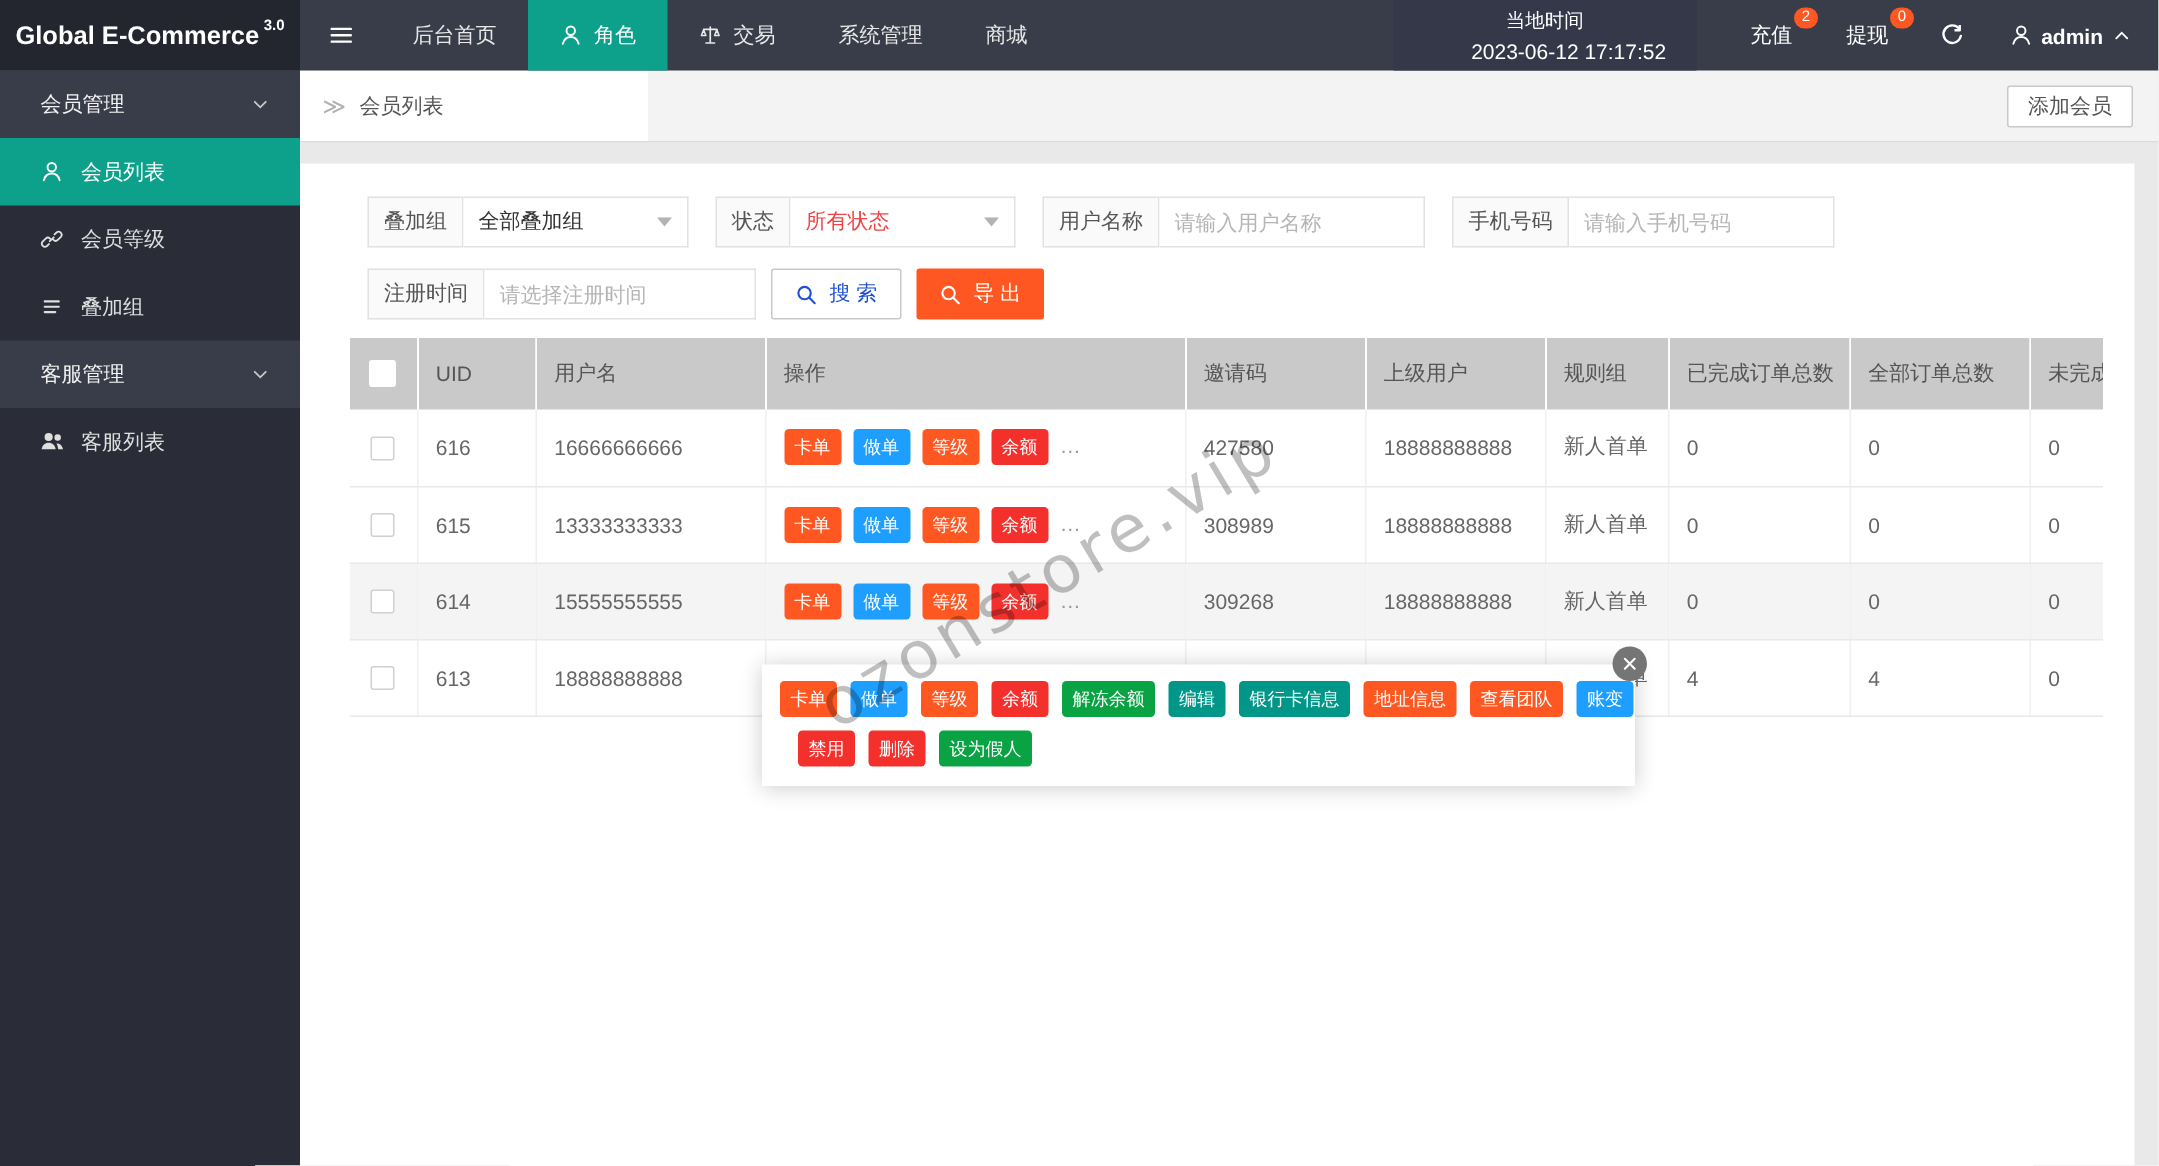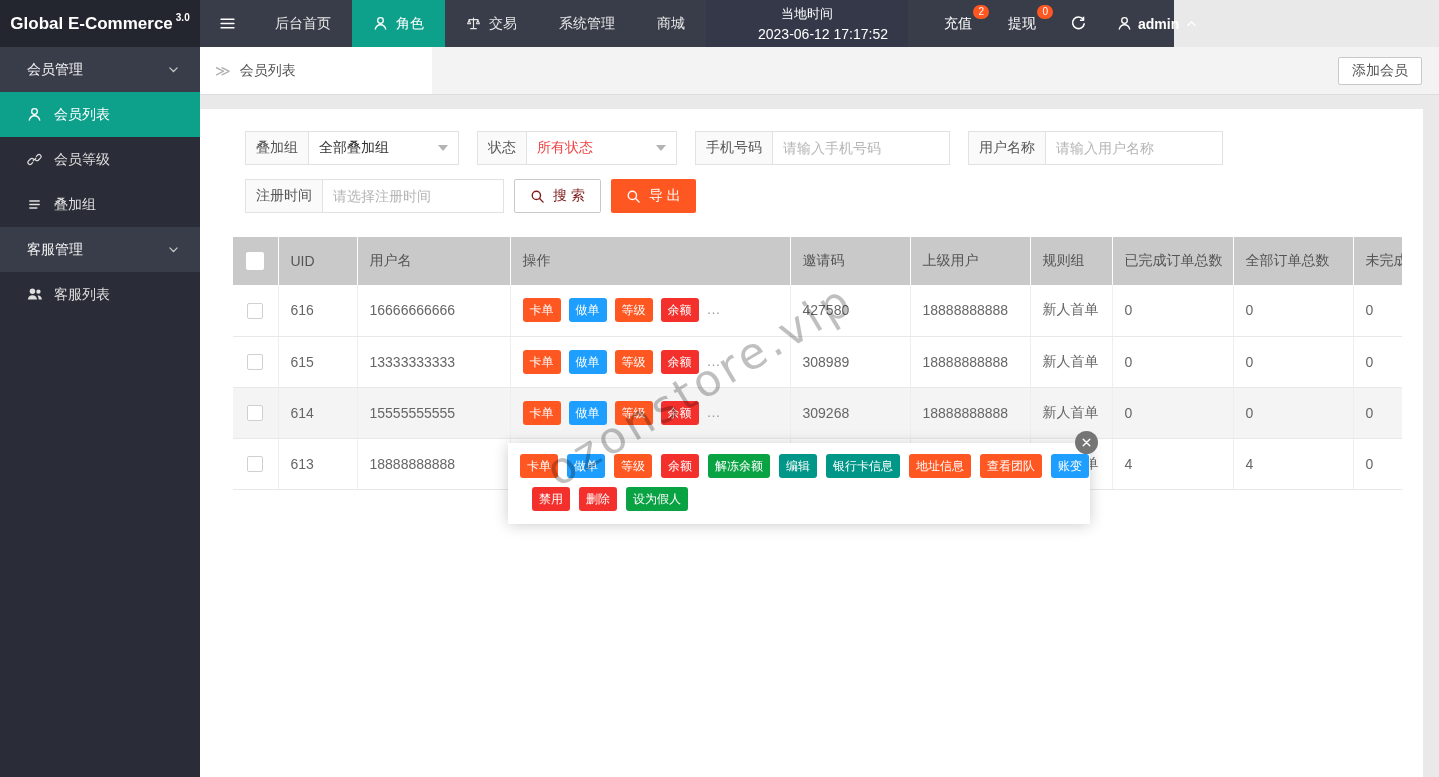--- a/index.html
+++ b/index.html
@@ -3,21 +3,21 @@
 <meta charset="utf-8">
 <style>
   * { box-sizing: border-box; margin: 0; padding: 0; }
   html,body { width:1439px; height:777px; }
   body {
     position: relative; overflow: hidden;
     font-family: "Liberation Sans", "DejaVu Sans", sans-serif;
     background: #e9e9e9; color:#333;
   }
   
-  .topbar { position:absolute; top:0; left:0; width:1174px; height:47px;
+  .topbar { position:absolute; top:0; left:0; width:1439px; height:47px;
     background:#393D49; display:flex; align-items:stretch; z-index:30; }
   .logo { width:200px; background:#23262F; color:#fff; display:flex;
     align-items:center; justify-content:center; font-size:17px; font-weight:bold; flex:none; }
   .logo sup { font-size:10px; margin-left:3px; transform:translateY(-6px); }
   .hamburger { width:54px; display:flex; align-items:center; justify-content:center; color:#fff; cursor:pointer; flex:none; }
   .nav { display:flex; align-items:stretch; }
   .nav-item { display:flex; align-items:center; gap:8px; padding:0 21px;
     color:#e8e8e8; font-size:14px; cursor:pointer; white-space:nowrap; }
   .nav-item.active { background:#0DA18C; color:#fff;justify-content:center; }
   .top-right { margin-left:auto; display:flex; align-items:center; color:#fff; flex:none; }
@@ -64,27 +64,27 @@
   .fselect { width:150px; justify-content:space-between; cursor:pointer; }
   .fvalue { color:#333; }
   .fplaceholder { color:#ef4444; }
   .caret { width:0; height:0; border-left:5px solid transparent;
     border-right:5px solid transparent; border-top:6px solid #b3b3b3; }
   .finput { width:156px; border:none; outline:none; font-size:14px; color:#333;
     font-family:inherit; }
   .finput::placeholder { color:#b5b5b5; }
   .finput.wide { width:160px; }
   .btn-search { height:34px; padding:0 15px; background:#fff; border:1px solid #c9c9c9;
-    border-radius:2px; color:#7f1d1d; font-size:14px; display:flex; align-items:center;
+    border-radius:2px; color:#1d4ed8; font-size:14px; display:flex; align-items:center;
     gap:8px; cursor:pointer; font-family:inherit; }
   .btn-export { height:34px; padding:0 15px; background:#FF5722; border:none;
     border-radius:2px; color:#fff; font-size:14px; display:flex; align-items:center;
     gap:8px; cursor:pointer; font-family:inherit; }
   
-  .table-wrap { margin:24px 0 0 33px; width:1169px; overflow:hidden; }
+  .table-wrap { margin:12px 0 0 33px; width:1169px; overflow:hidden; }
   table { border-collapse:collapse; table-layout:fixed; width:1290px; }
   thead th { height:48px; background:#C9C9C9; border-right:1px solid #fdfdfd;
     font-weight:normal; text-align:left; color:#555; font-size:14px; padding-left:12px;
     white-space:nowrap; overflow:hidden; }
   tbody td { height:51px; border-bottom:1px solid #e8e8e8; border-right:1px solid #efefef;
     color:#666; font-size:14px; padding-left:12px; white-space:nowrap; overflow:hidden;
     background:#fff; }
   tr.highlighted td { background:#f4f4f4; }
   th.cb, td.cb { padding:0; text-align:center; }
   .checkbox { width:16px; height:16px; background:#fff; border:1px solid #d0d0d0;
@@ -245,29 +245,29 @@
         </div>
       </div>
       <div class="fgroup">
         <div class="flabel">状态</div>
         <div class="fctrl fselect">
           <span class="fplaceholder">所有状态</span>
           <span class="caret"></span>
         </div>
       </div>
       <div class="fgroup">
+        <div class="flabel">用户名称</div>
+        <div class="fctrl">
+          <input class="finput" placeholder="请输入用户名称" style="">
+        </div>
+      </div>
+      <div class="fgroup">
         <div class="flabel">手机号码</div>
         <div class="fctrl">
           <input class="finput" placeholder="请输入手机号码" style="">
-        </div>
-      </div>
-      <div class="fgroup">
-        <div class="flabel">用户名称</div>
-        <div class="fctrl">
-          <input class="finput" placeholder="请输入用户名称" style="">
         </div>
       </div>
     </div>
 
     <div class="frow frow2">
       <div class="fgroup">
         <div class="flabel">注册时间</div>
         <div class="fctrl">
           <input class="finput wide" placeholder="请选择注册时间" style="">
         </div>

